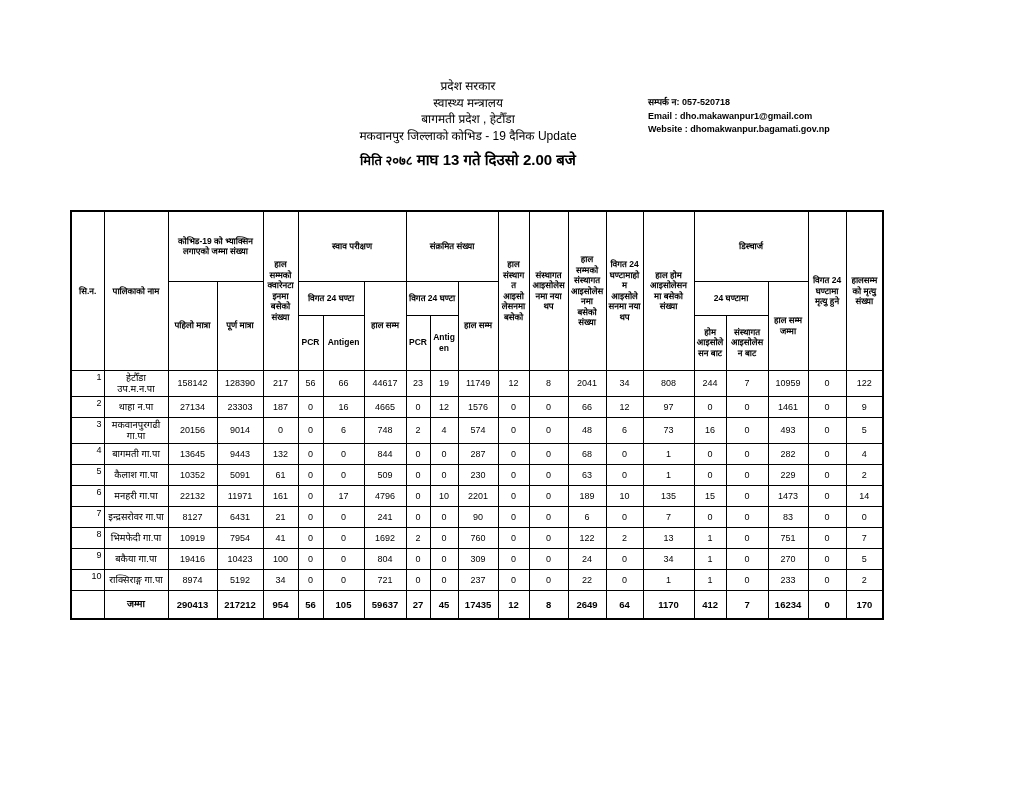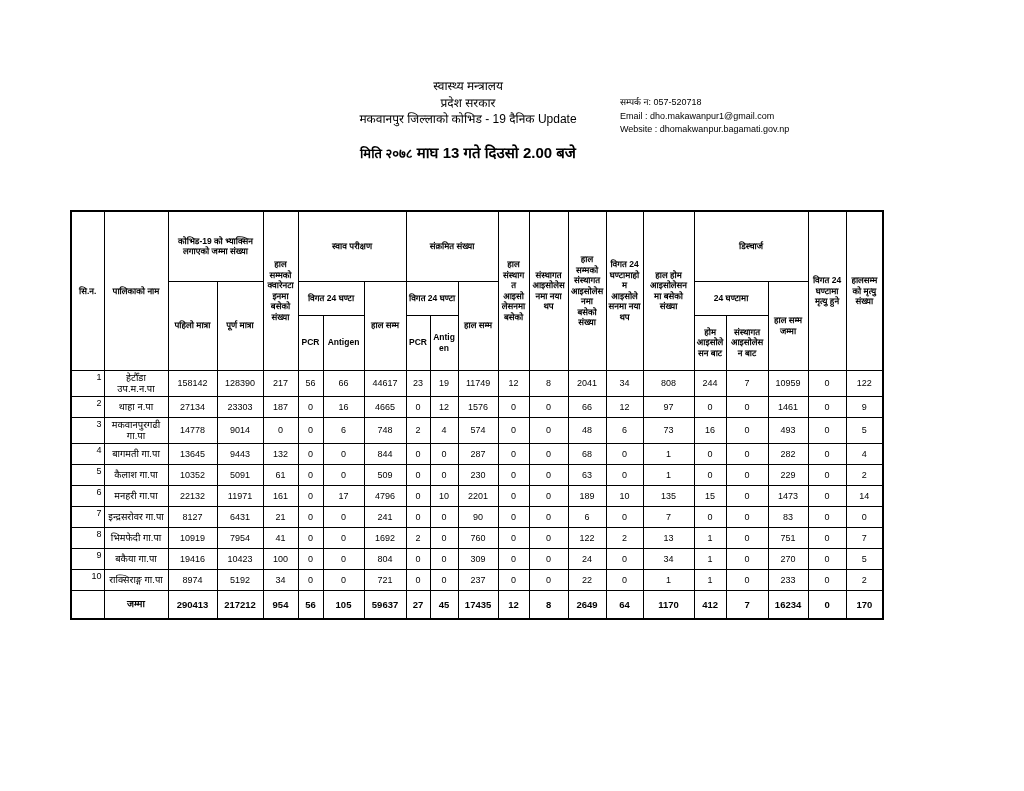--- a/index.html
+++ b/index.html
@@ -8,25 +8,25 @@
     font-family:"Liberation Sans","DejaVu Sans",sans-serif;
     position:relative; overflow:hidden;
   }
   .page { position:absolute; inset:0; }
 
   
   .letterhead { position:absolute; top:78px; left:268px; width:400px; text-align:center; }
   .letterhead .ln { font-size:12px; line-height:16.5px; white-space:nowrap; }
   .lh-bold { font-weight:bold; }
   .lh-update { font-size:11.5px; }
-  .date-line { font-size:15px; font-weight:bold; margin-top:14px; white-space:nowrap; }
+  .date-line { font-size:15px; font-weight:bold; margin-top:5px; white-space:nowrap; }
   .date-prefix { font-size:13px; }
 
   
-  .contact { position:absolute; top:96px; left:620px; font-size:9px; line-height:13.5px; }
+  .contact { position:absolute; top:96px; left:648px; font-size:9px; line-height:13.5px;font-weight:bold; }
 
   
   table.report {
     position:absolute; top:210px; left:70px; width:812px;
     border-collapse:collapse; table-layout:fixed;
     border:2px solid #000;
   }
   .report th, .report td { border:1px solid #000; padding:1px 2px; overflow:hidden; }
   .report thead th {
     font-weight:bold; font-size:8.5px; line-height:10.5px;
@@ -42,22 +42,23 @@
   .report td.muni { text-align:center; vertical-align:middle; font-size:9.5px; line-height:11.5px; word-wrap:break-word; }
   .report tbody tr { height:21px; }
   .report tr.total td { font-weight:bold; height:25px; font-size:9.5px;margin-left:16px; }
 </style>
 </head>
 <body>
 
 <div class="page">
 
   <div class="letterhead">
+    <div class="ln">प्रदेश सरकार</div>
     <div class="ln">स्वास्थ्य मन्त्रालय</div>
-    <div class="ln">प्रदेश सरकार</div>
+    <div class="ln">बागमती प्रदेश , हेटौँडा</div>
     <div class="ln lh-update">मकवानपुर जिल्लाको कोभिड - 19 दैनिक Update</div>
     <div class="date-line">
       <span class="date-prefix">मिति २०७८</span>
       <span>माघ 13 गते दिउसो  2.00 बजे</span>
     </div>
   </div>
 
   <div class="contact">
     <div>सम्पर्क न: 057-520718</div>
     <div>Email : dho.makawanpur1@gmail.com</div>
@@ -167,21 +168,21 @@
           <td class="num">97</td>
           <td class="num">0</td>
           <td class="num">0</td>
           <td class="num">1461</td>
           <td class="num">0</td>
           <td class="num">9</td>
         </tr>
         <tr>
           <td class="sn">3</td>
           <td class="muni">मकवानपुरगढी गा.पा</td>
-          <td class="num">14778</td>
+          <td class="num">20156</td>
           <td class="num">9014</td>
           <td class="num">0</td>
           <td class="num">0</td>
           <td class="num">6</td>
           <td class="num">748</td>
           <td class="num">2</td>
           <td class="num">4</td>
           <td class="num">574</td>
           <td class="num">0</td>
           <td class="num">0</td>

